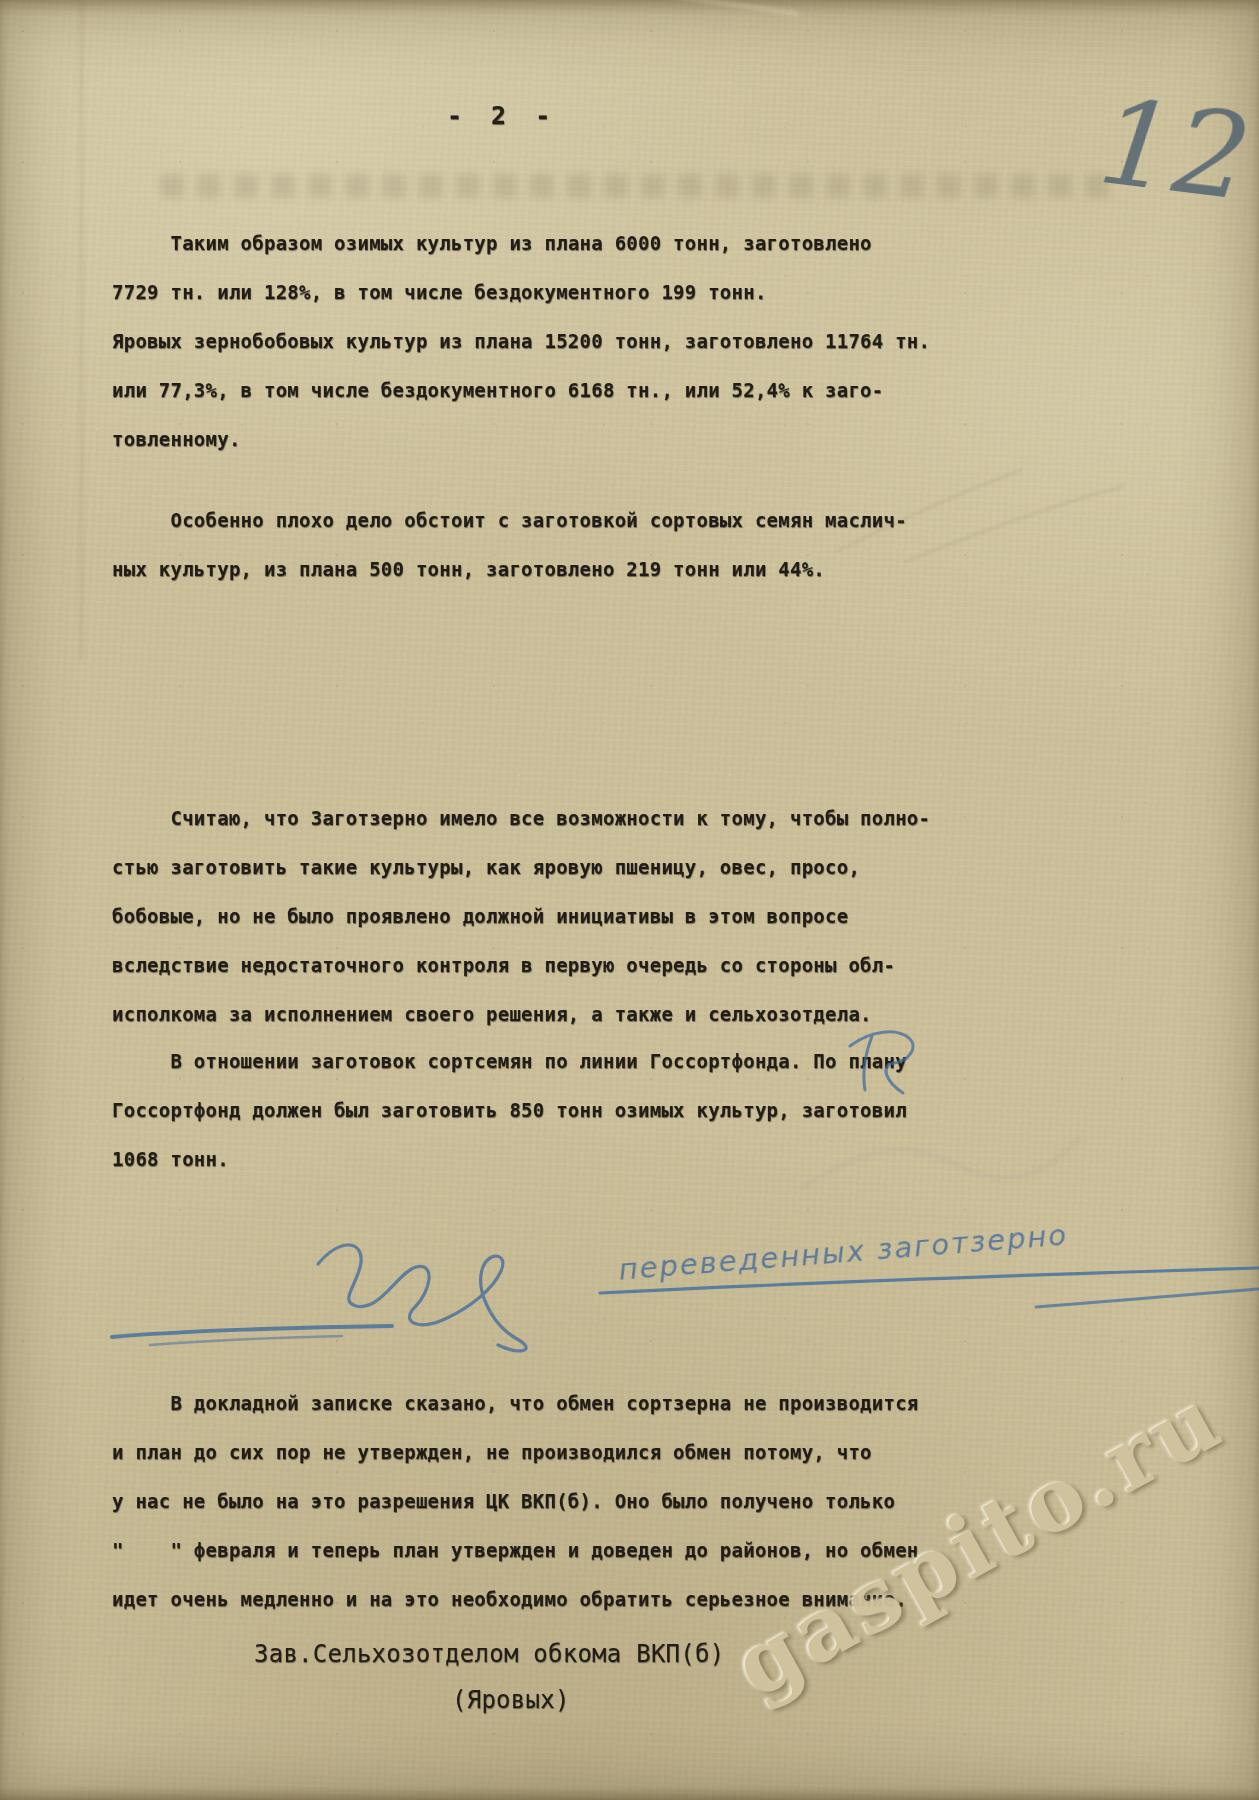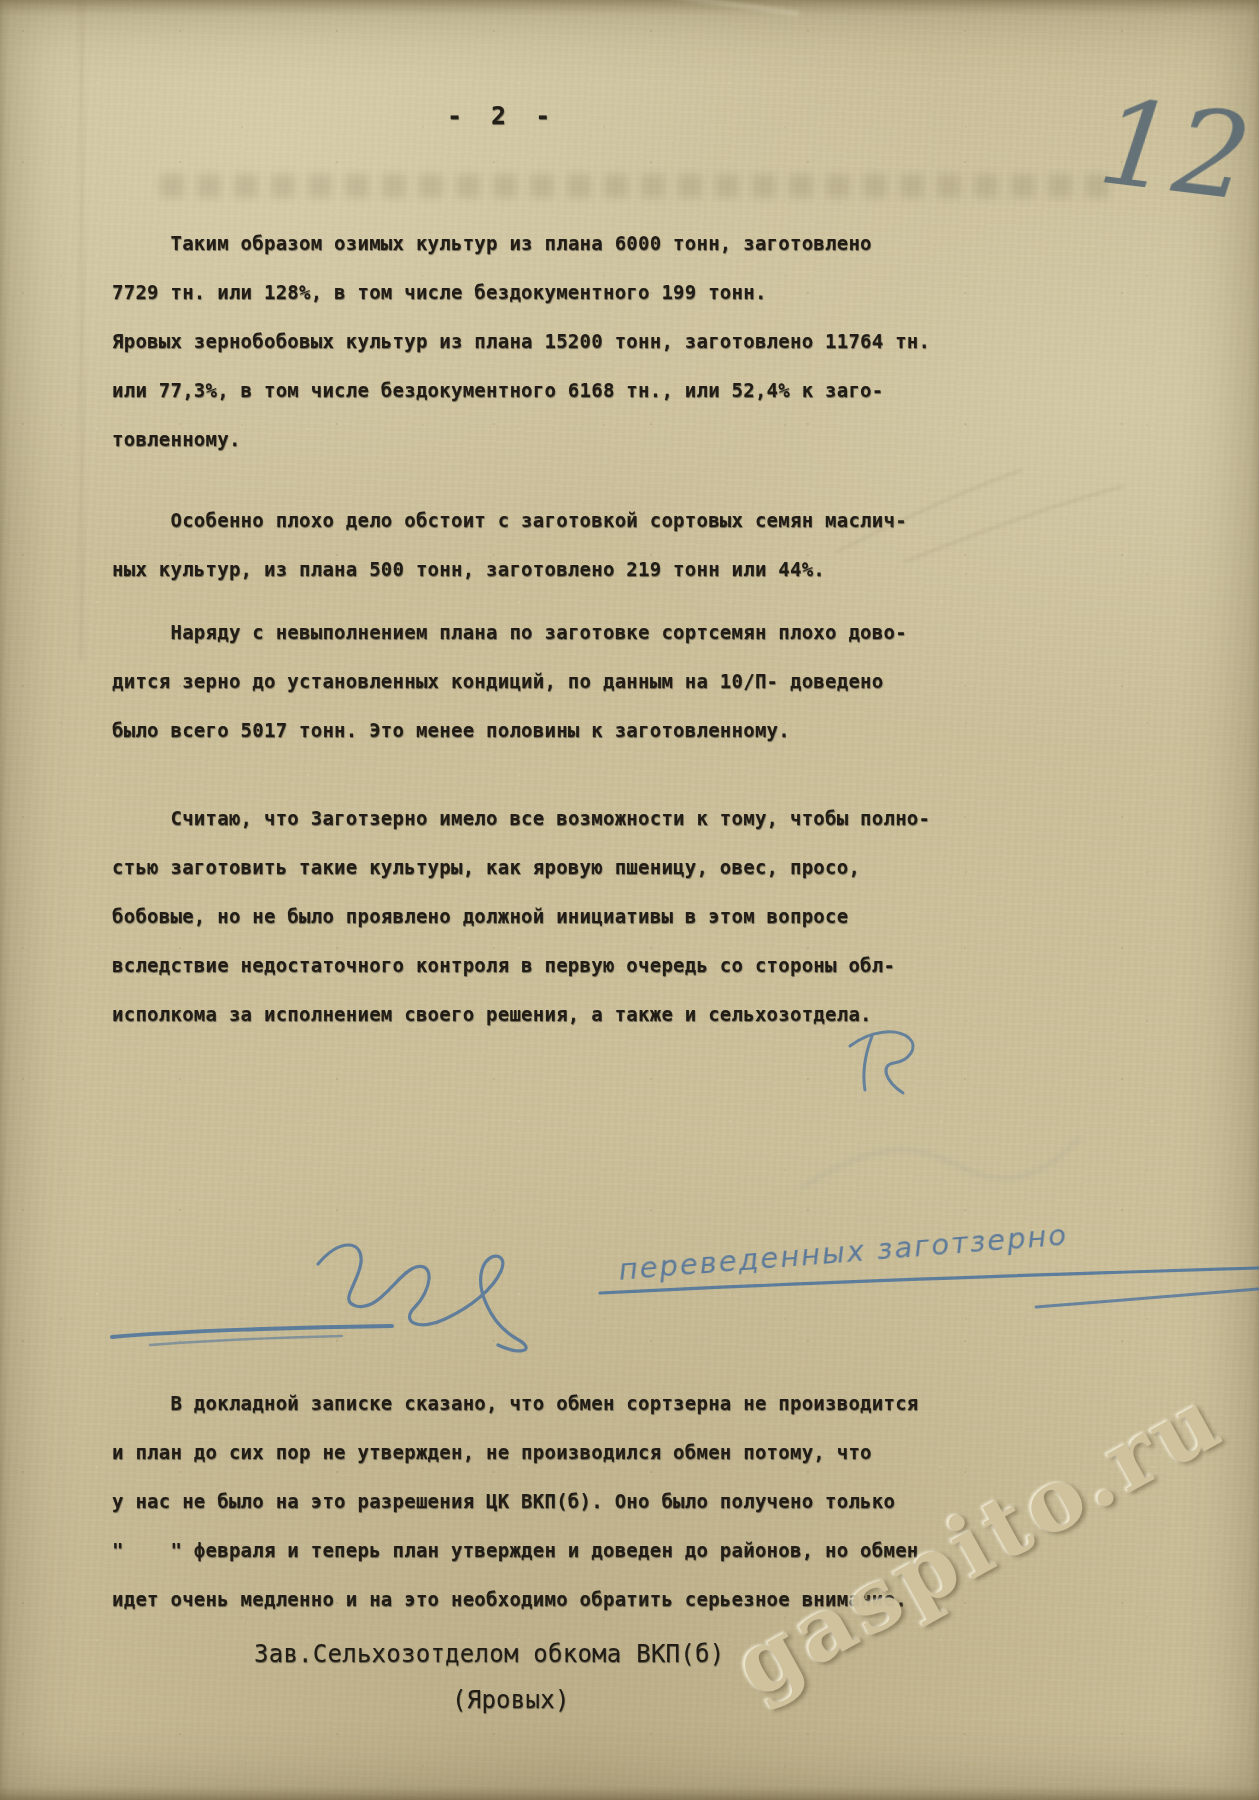--- a/index.html
+++ b/index.html
@@ -74,28 +74,28 @@
 
   <div class="folio">12</div>
 
   <div class="typed" style="top:219px">     Таким образом озимых культур из плана 6000 тонн, заготовлено
 7729 тн. или 128%, в том числе бездокументного 199 тонн.
 Яровых зернобобовых культур из плана 15200 тонн, заготовлено 11764 тн.
 или 77,3%, в том числе бездокументного 6168 тн., или 52,4% к заго-
 товленному.</div>
   <div class="typed" style="top:496px">     Особенно плохо дело обстоит с заготовкой сортовых семян маслич-
 ных культур, из плана 500 тонн, заготовлено 219 тонн или 44%.</div>
-  <div class="typed" style="top:608px">     Наряду с невыполнением плана по заготовке сортсемян плохо дово-
-дится зерно до установленных кондиций, по данным на 10/П- доведено
-было всего 5017 тонн. Это менее половины к заготовленному.</div>
   <div class="typed" style="top:794px">     Считаю, что Заготзерно имело все возможности к тому, чтобы полно-
 стью заготовить такие культуры, как яровую пшеницу, овес, просо,
 бобовые, но не было проявлено должной инициативы в этом вопросе
 вследствие недостаточного контроля в первую очередь со стороны обл-
 исполкома за исполнением своего решения, а также и сельхозотдела.</div>
+  <div class="typed" style="top:1037px">     В отношении заготовок сортсемян по линии Госсортфонда. По плану
+Госсортфонд должен был заготовить 850 тонн озимых культур, заготовил
+1068 тонн.</div>
   <div class="typed" style="top:1379px">     В докладной записке сказано, что обмен сортзерна не производится
 и план до сих пор не утвержден, не производился обмен потому, что
 у нас не было на это разрешения ЦК ВКП(б). Оно было получено только
 "    " февраля и теперь план утвержден и доведен до районов, но обмен
 идет очень медленно и на это необходимо обратить серьезное внимание.</div>
 
   <div class="sig" style="left:222px;top:1640px">Зав.Сельхозотделом обкома ВКП(б)</div>
   <div class="sig" style="left:420px;top:1686px">(Яровых)</div>
 
   <div class="pen-note">переведенных заготзерно</div>

